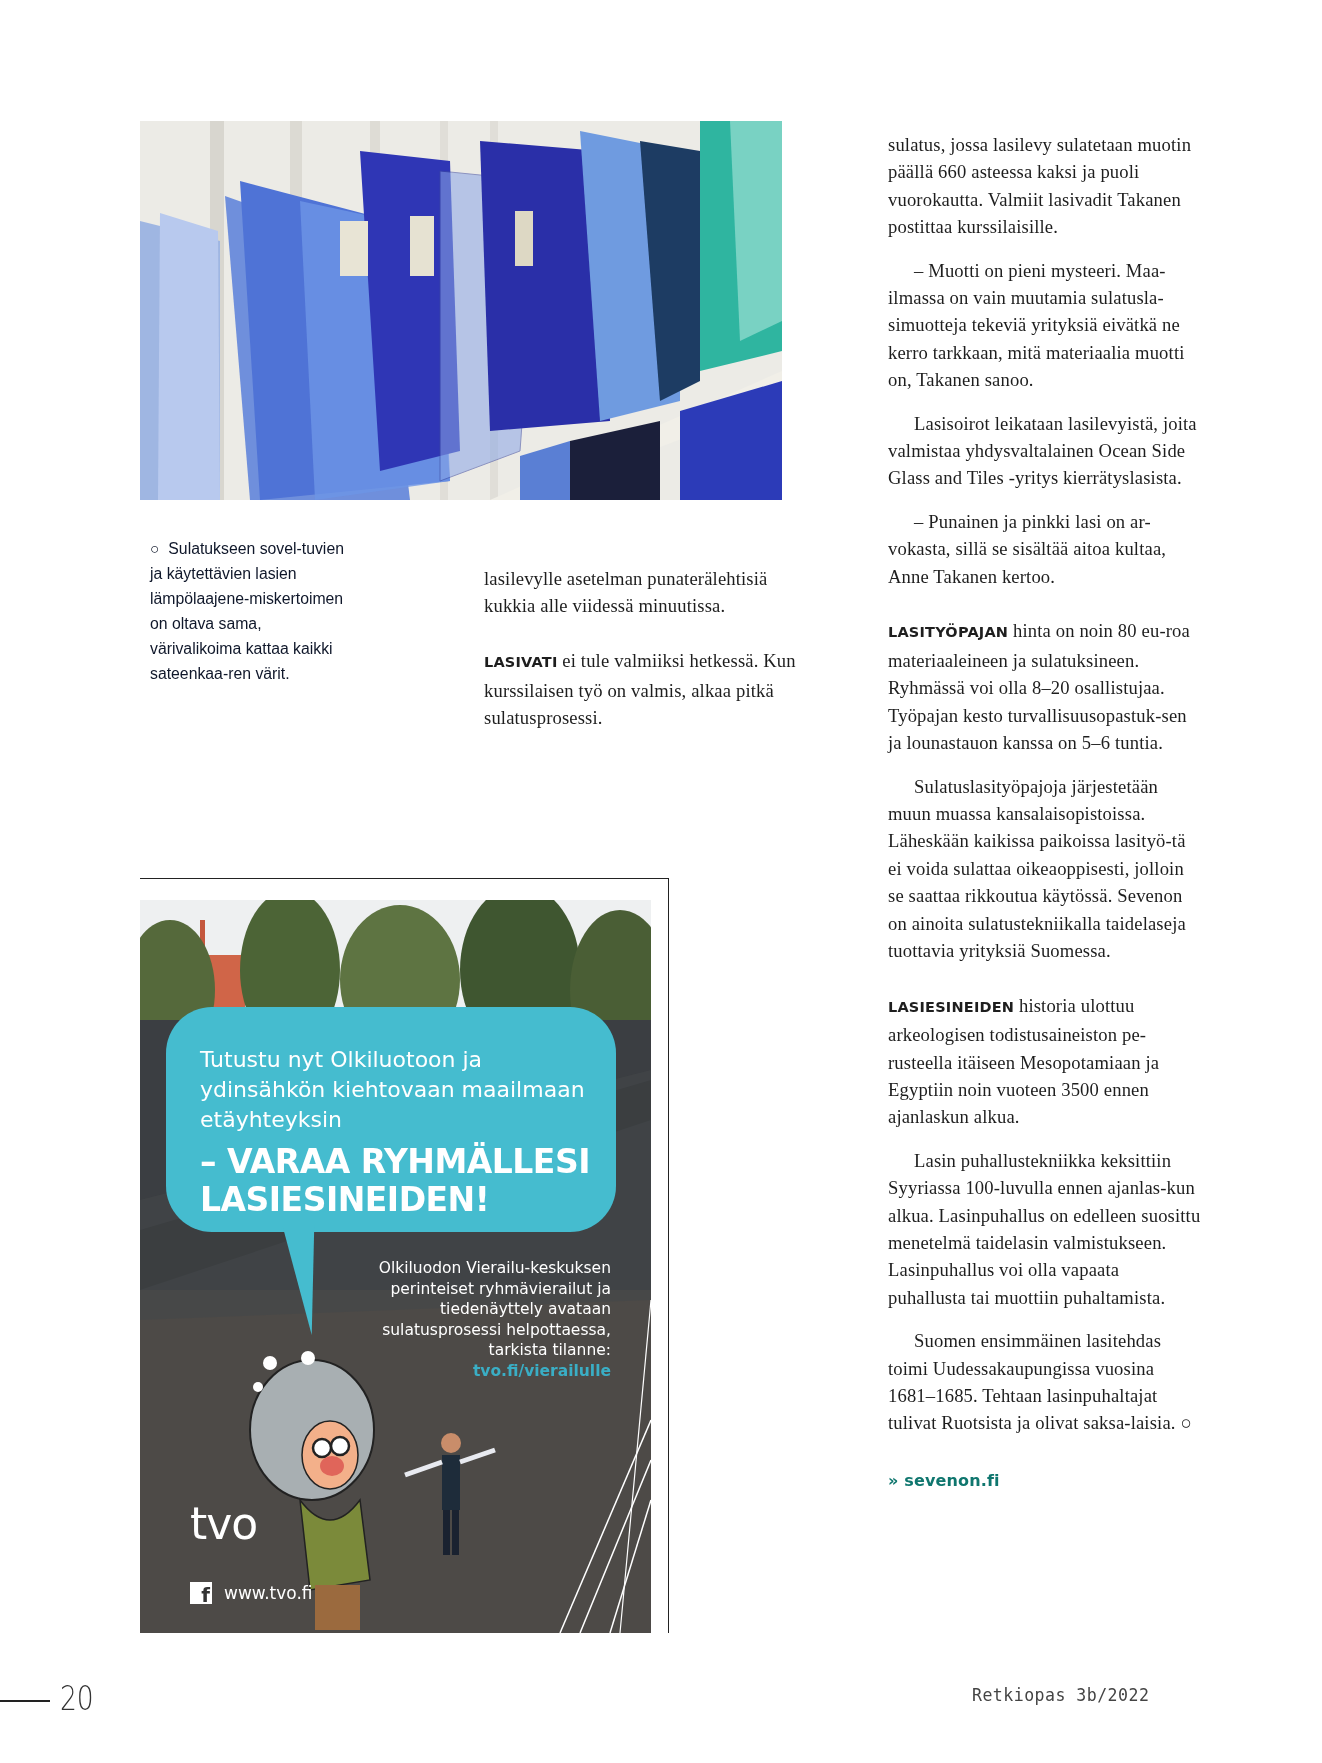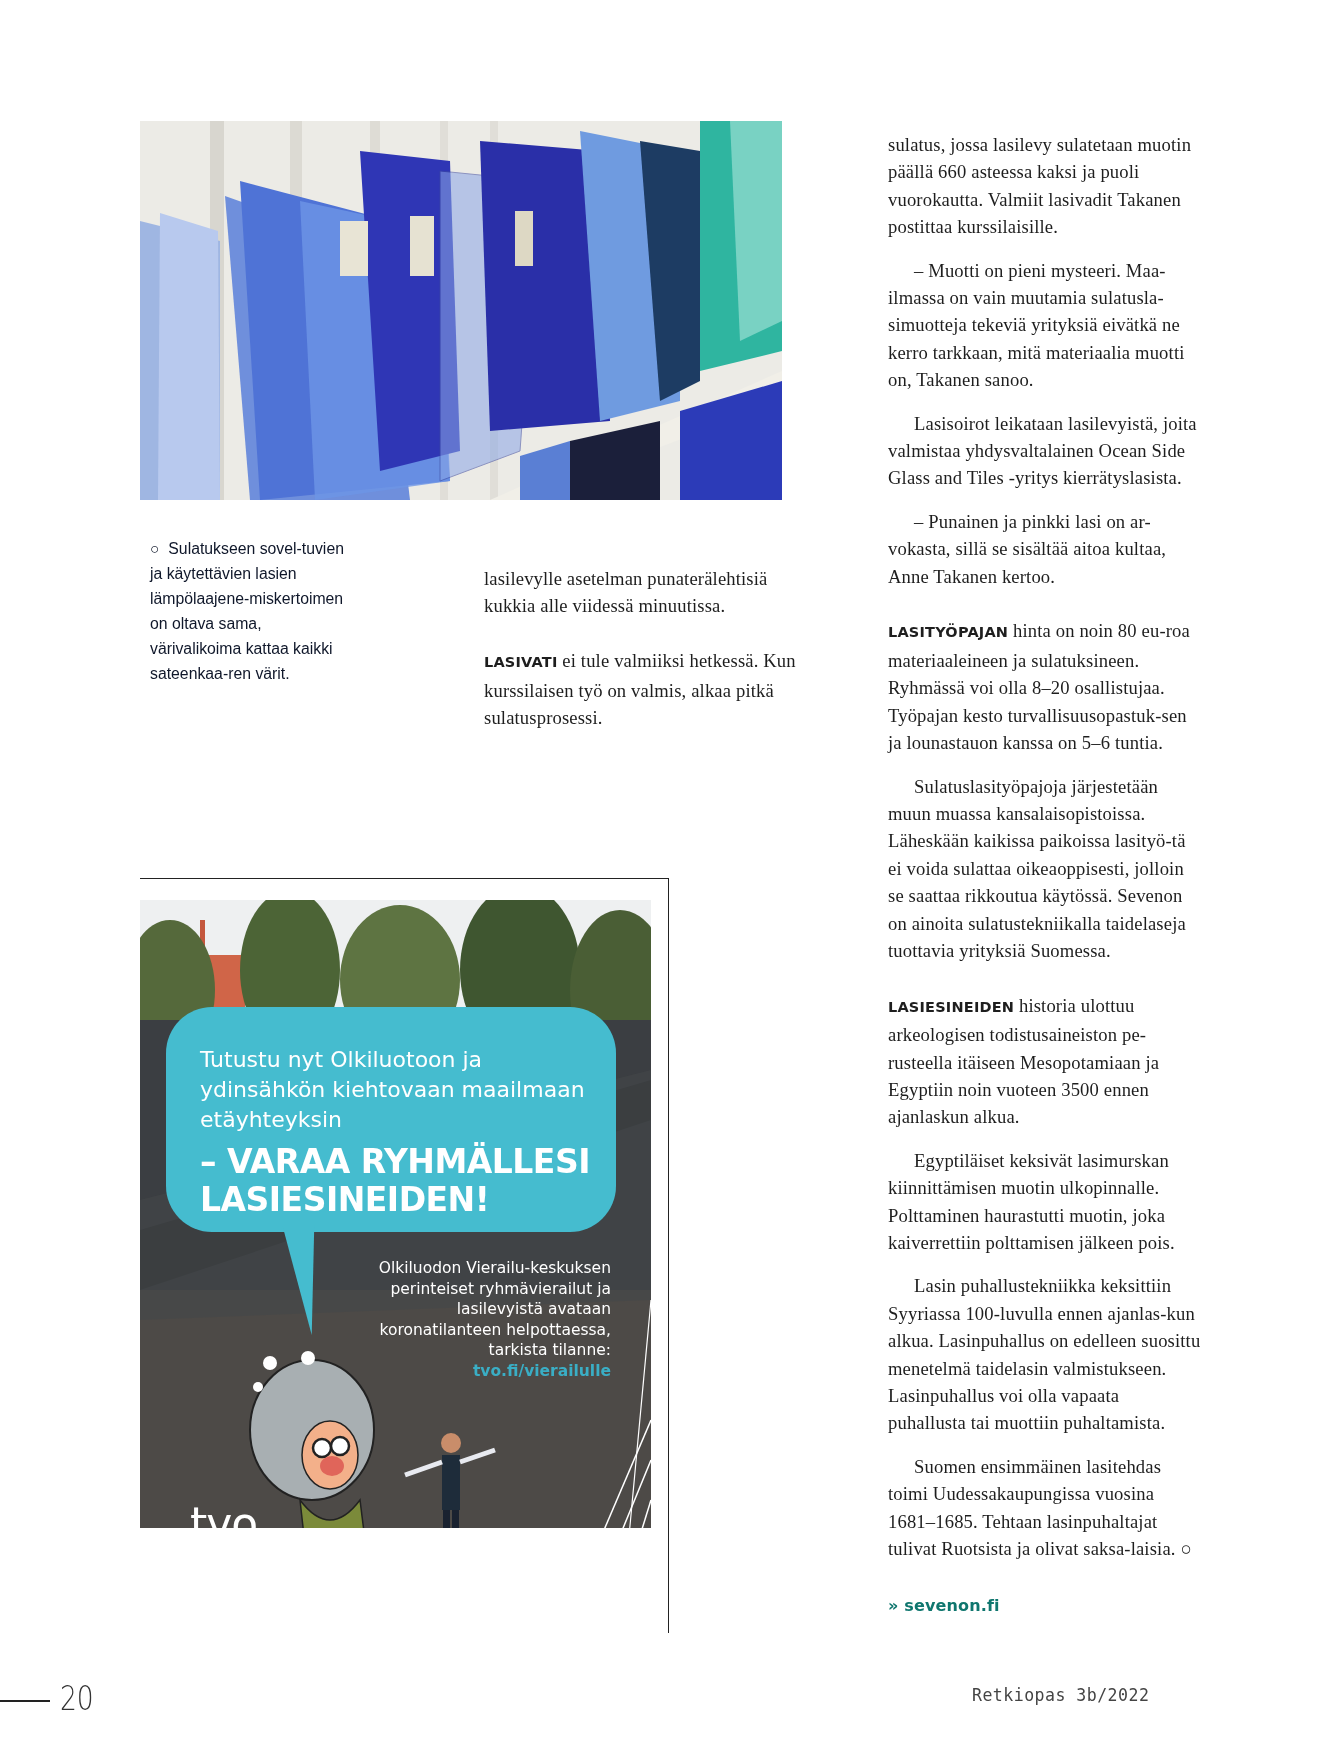--- a/index.html
+++ b/index.html
@@ -11,21 +11,21 @@
   .col p.gap { margin-top:27.4px; }
   .lead { font-family:"DejaVu Sans", sans-serif; font-weight:bold; font-size:14.5px; letter-spacing:0.2px; }
 
   
   #photo { position:absolute; left:140px; top:121px; width:642px; height:379px; overflow:hidden; background:#e9e6df; }
   #caption { position:absolute; left:150px; top:536px; width:200px; font-family:"Liberation Sans", sans-serif; font-size:15.8px; line-height:25px; color:#0f172a; }
 
   
   #ad-frame-top { position:absolute; left:140px; top:878px; width:528px; height:1px; background:#222; }
   #ad-frame-right { position:absolute; left:668px; top:878px; width:1px; height:755px; background:#222; }
-  #ad { position:absolute; left:140px; top:900px; width:511px; height:628px; overflow:hidden; background:#701a75; }
+  #ad { position:absolute; left:140px; top:900px; width:511px; height:733px; overflow:hidden; background:#701a75; }
   .bubble { position:absolute; left:26px; top:107px; width:450px; height:225px; background:#45bccf; border-radius:46px; }
   .bubble-tail { position:absolute; left:150px; top:325px; width:0; height:0; border-left:14px solid transparent; border-right:18px solid transparent; border-top:110px solid #45bccf; transform:skewX(8deg); }
   .bubble-sub { position:absolute; left:60px; top:145px; width:410px; font-family:"DejaVu Sans", sans-serif; font-size:22px; line-height:30px; color:#fff; }
   .bubble-cta { position:absolute; left:60px; top:243px; width:420px; font-family:"DejaVu Sans", sans-serif; font-weight:bold; font-size:33px; line-height:38px; color:#fff; letter-spacing:-0.5px; }
   .ad-info { position:absolute; right:40px; top:358px; width:240px; text-align:right; font-family:"DejaVu Sans", sans-serif; font-size:15.5px; line-height:20.5px; color:#fff; }
   .ad-link { color:#3aaec5; font-weight:bold; }
   .tvo-logo { position:absolute; left:50px; top:598px; font-family:"DejaVu Sans", sans-serif; font-size:44px; color:#fff; letter-spacing:-1px; }
   .ad-web { position:absolute; left:50px; top:682px; display:flex; align-items:center; gap:12px; font-family:"DejaVu Sans", sans-serif; font-size:17px; color:#fff; }
   .fb-icon { width:22px; height:22px; background:#fff; color:#333; font-family:"DejaVu Sans", sans-serif; font-weight:bold; font-size:20px; line-height:26px; text-align:right; padding-right:2px; box-sizing:border-box; overflow:hidden; }
 
@@ -83,21 +83,20 @@
 </div>
 
 <div class="col serif" style="left:872px; top:115px; width:345px;">
   <p>sulatus, jossa lasilevy sulatetaan muotin päällä 660 asteessa kaksi ja puoli vuorokautta. Valmiit lasivadit Takanen postittaa kurssilaisille.</p>
   <p class="ind">– Muotti on pieni mysteeri. Maa-ilmassa on vain muutamia sulatusla-simuotteja tekeviä yrityksiä eivätkä ne kerro tarkkaan, mitä materiaalia muotti on, Takanen sanoo.</p>
   <p class="ind">Lasisoirot leikataan lasilevyistä, joita valmistaa yhdysvaltalainen Ocean Side Glass and Tiles -yritys kierrätyslasista.</p>
   <p class="ind">– Punainen ja pinkki lasi on ar-vokasta, sillä se sisältää aitoa kultaa, Anne Takanen kertoo.</p>
   <p class="gap"><span class="lead">LASITYÖPAJAN</span><span> hinta on noin 80 eu-roa materiaaleineen ja sulatuksineen. Ryhmässä voi olla 8–20 osallistujaa. Työpajan kesto turvallisuusopastuk-sen ja lounastauon kanssa on 5–6 tuntia.</span></p>
   <p class="ind">Sulatuslasityöpajoja järjestetään muun muassa kansalaisopistoissa. Läheskään kaikissa paikoissa lasityö-tä ei voida sulattaa oikeaoppisesti, jolloin se saattaa rikkoutua käytössä. Sevenon on ainoita sulatustekniikalla taidelaseja tuottavia yrityksiä Suomessa.</p>
   <p class="gap"><span class="lead">LASIESINEIDEN</span><span> historia ulottuu arkeologisen todistusaineiston pe-rusteella itäiseen Mesopotamiaan ja Egyptiin noin vuoteen 3500 ennen ajanlaskun alkua.</span></p>
-  <p class="ind">Egyptiläiset keksivät lasimurskan kiinnittämisen muotin ulkopinnalle. Polttaminen haurastutti muotin, joka kaiverrettiin polttamisen jälkeen pois.</p>
   <p class="ind">Lasin puhallustekniikka keksittiin Syyriassa 100-luvulla ennen ajanlas-kun alkua. Lasinpuhallus on edelleen suosittu menetelmä taidelasin valmistukseen. Lasinpuhallus voi olla vapaata puhallusta tai muottiin puhaltamista.</p>
   <p class="ind">Suomen ensimmäinen lasitehdas toimi Uudessakaupungissa vuosina 1681–1685. Tehtaan lasinpuhaltajat tulivat Ruotsista ja olivat saksa-laisia. ○</p>
   <p class="gap web-link" style="margin-top:30px;">» sevenon.fi</p>
 </div>
 
 <div id="ad-frame-top"></div>
 <div id="ad-frame-right"></div>
 <div id="ad">
   <svg width="511" height="733" viewBox="0 0 511 733" style="position:absolute;left:0;top:0;">
     <rect x="0" y="0" width="511" height="120" fill="#eef0f1"></rect>
@@ -140,21 +139,21 @@
     <rect x="303" y="610" width="7" height="45" fill="#1a2230"></rect>
     <rect x="312" y="610" width="7" height="45" fill="#1a2230"></rect>
   </svg>
 
   <div class="bubble"></div>
   <div class="bubble-tail"></div>
   <div class="bubble-sub">Tutustu nyt Olkiluotoon ja ydinsähkön kiehtovaan maailmaan etäyhteyksin</div>
   <div class="bubble-cta">– VARAA RYHMÄLLESI LASIESINEIDEN!</div>
 
   <div class="ad-info">
-    <span>Olkiluodon Vierailu-keskuksen perinteiset ryhmävierailut ja lasilevyistä avataan koronatilanteen helpottaessa, tarkista tilanne:</span><br>
+    <span>Olkiluodon Vierailu-keskuksen perinteiset ryhmävierailut ja tiedenäyttely avataan sulatusprosessi helpottaessa, tarkista tilanne:</span><br>
     <span class="ad-link">tvo.fi/vierailulle</span>
   </div>
 
   <div class="tvo-logo">tvo</div>
   <div class="ad-web">
     <div class="fb-icon">f</div>
     <span>www.tvo.fi</span>
   </div>
 </div>
 

